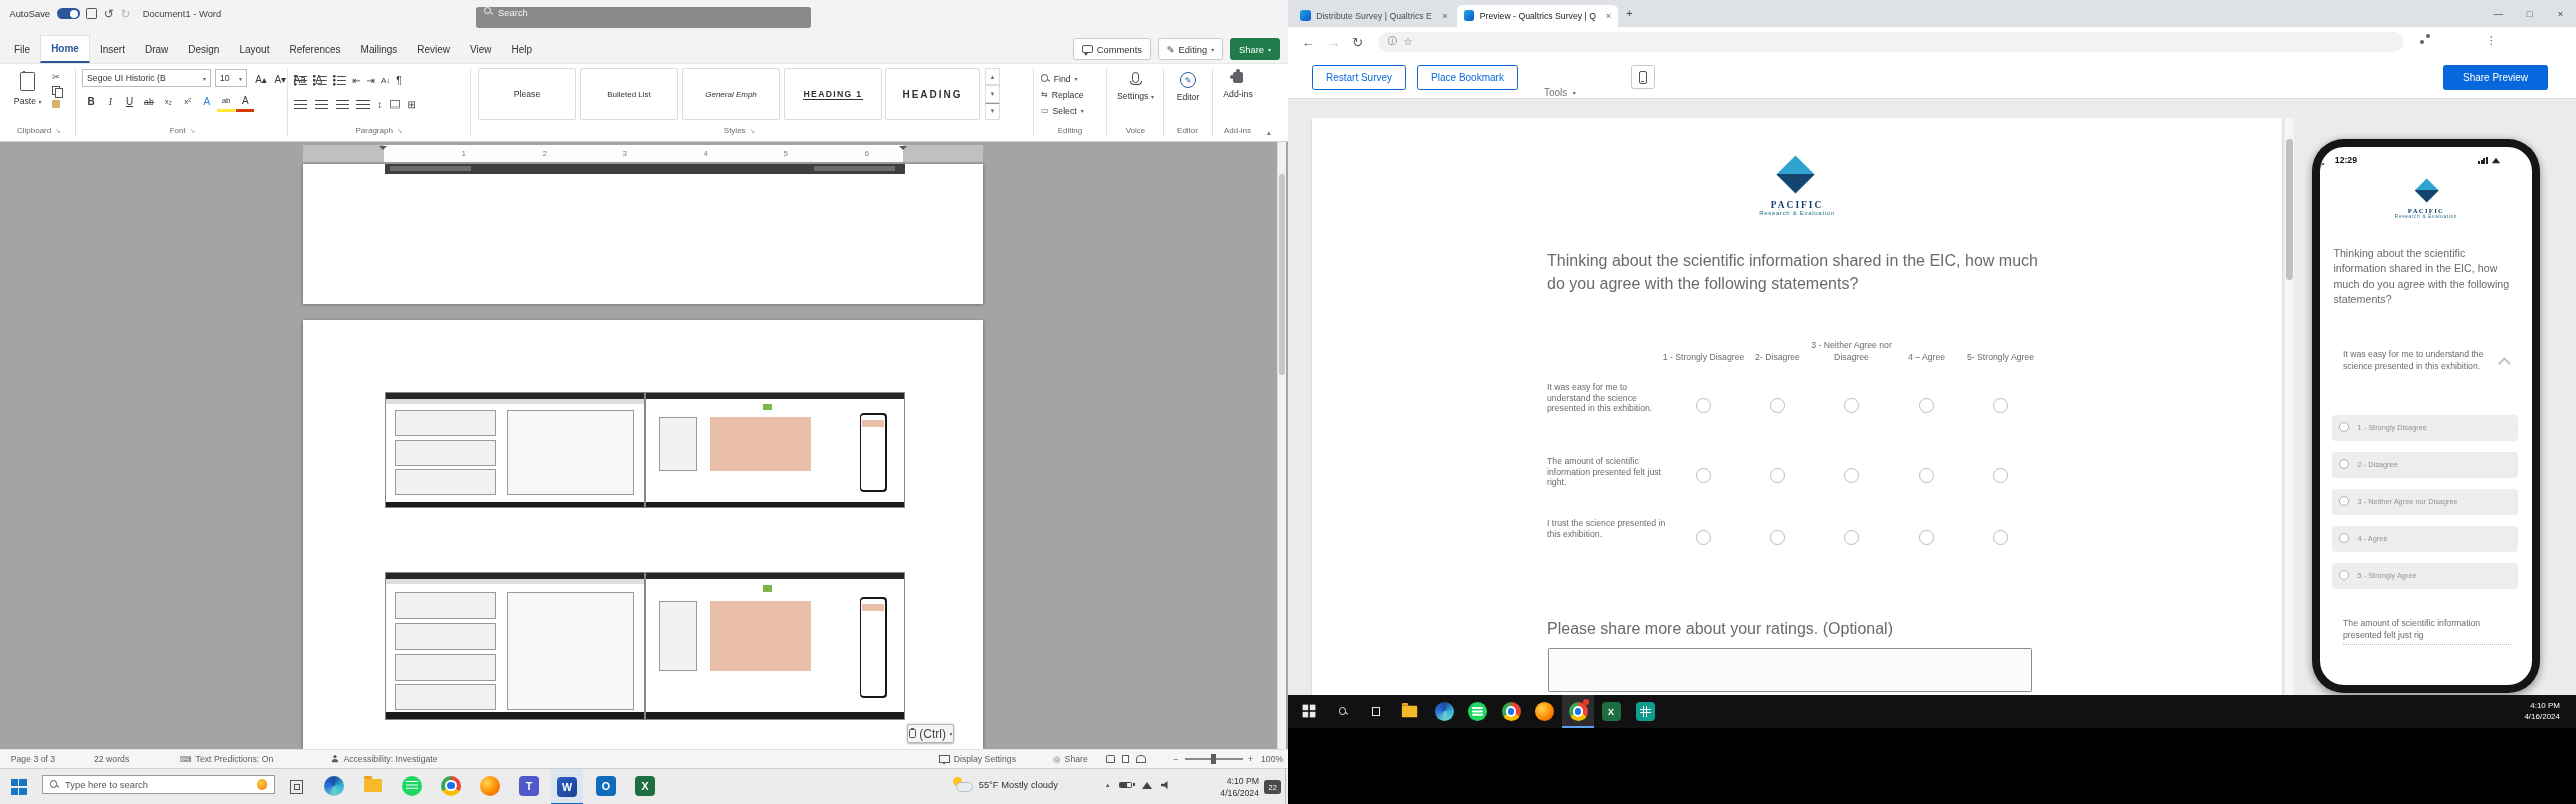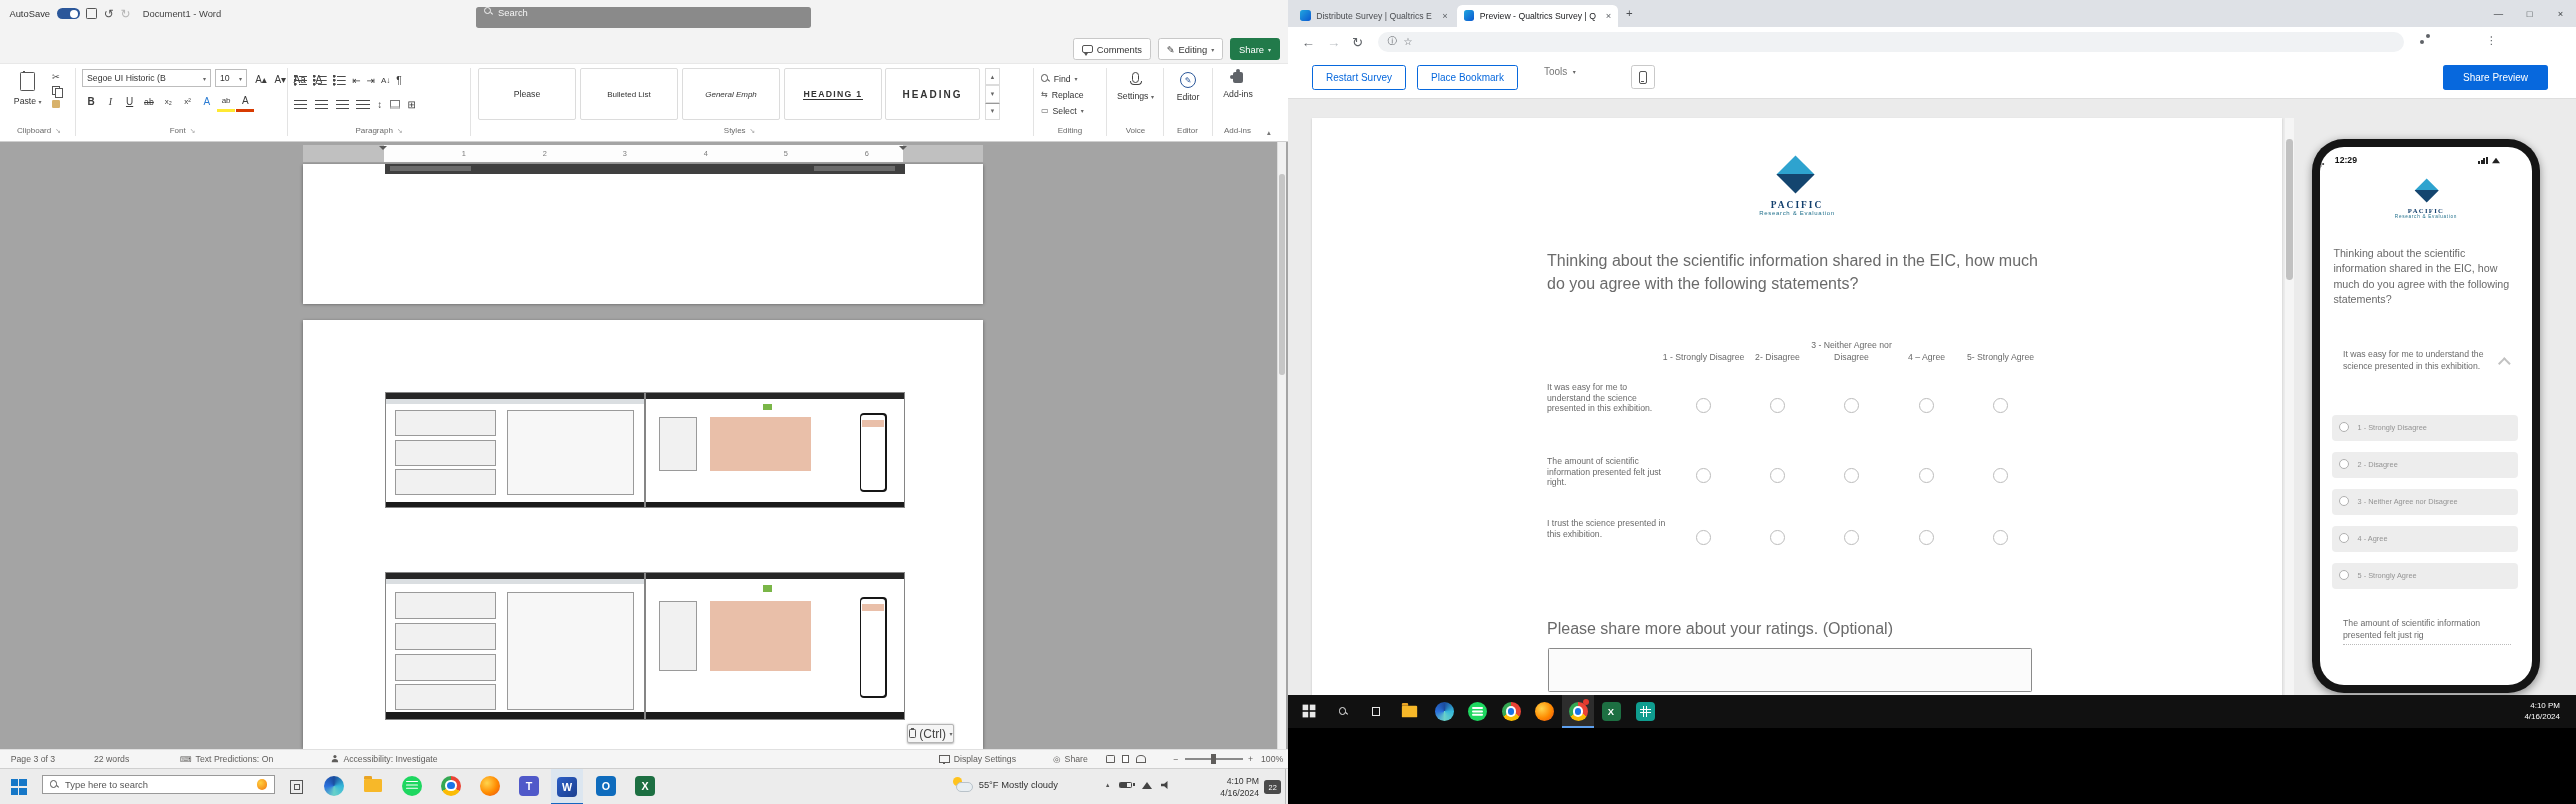--- a/index.html
+++ b/index.html
@@ -189,20 +189,33 @@
       <span class="avatar" style="width:20px;height:20px;background:#7a8a99"></span>
     </div>
     <div class="abs flex" style="right:6.7px;top:9.4px;gap:14.8px;color:#444;font-size:10px">
       <span>—</span>
       <span>□</span>
       <span>×</span>
     </div>
   </div>
 
   <div class="abs wd-tabs">
+    <div class="abs flex" style="left:4px;top:0">
+      <span class="wtab">File</span>
+      <span class="wtab active">Home</span>
+      <span class="wtab">Insert</span>
+      <span class="wtab">Draw</span>
+      <span class="wtab">Design</span>
+      <span class="wtab">Layout</span>
+      <span class="wtab">References</span>
+      <span class="wtab">Mailings</span>
+      <span class="wtab">Review</span>
+      <span class="wtab">View</span>
+      <span class="wtab">Help</span>
+    </div>
     <div class="abs flex" style="right:8px;top:3.4px;gap:6.7px">
       <span class="pill">
             <span class="bubble"></span>
             <span>Comments</span>
           </span>
       <span class="pill">
             <span>✎</span>
             <span>Editing</span>
             <span class="caret">▾</span>
           </span>
@@ -573,21 +586,21 @@
     <span class="abs" style="left:1198px;top:7.4px;font-size:10.7px;color:#5f6368">⋮</span>
   </div>
 
   <div class="abs prevbar">
     <div class="qbtn outline" style="left:24px;width:94px">
           <span>Restart Survey</span>
         </div>
     <div class="qbtn outline" style="left:129px;width:101px">
           <span>Place Bookmark</span>
         </div>
-    <div class="abs flex" style="left:256px;top:10px;gap:5.4px;font-size:10px;color:#757575">
+    <div class="abs flex" style="left:256px;top:31px;gap:5.4px;font-size:10px;color:#757575">
           <span>Tools</span>
           <span class="caret">▾</span>
         </div>
     <div class="abs" style="left:343px;top:9.4px;width:24px;height:24px;border:0.7px solid #c9c9c9;border-radius:2.7px;display:flex;align-items:center;justify-content:center">
           <span class="phoneglyph"></span>
         </div>
     <div class="qbtn fill" style="left:1155px;width:105px">
           <span>Share Preview</span>
         </div>
   </div>

